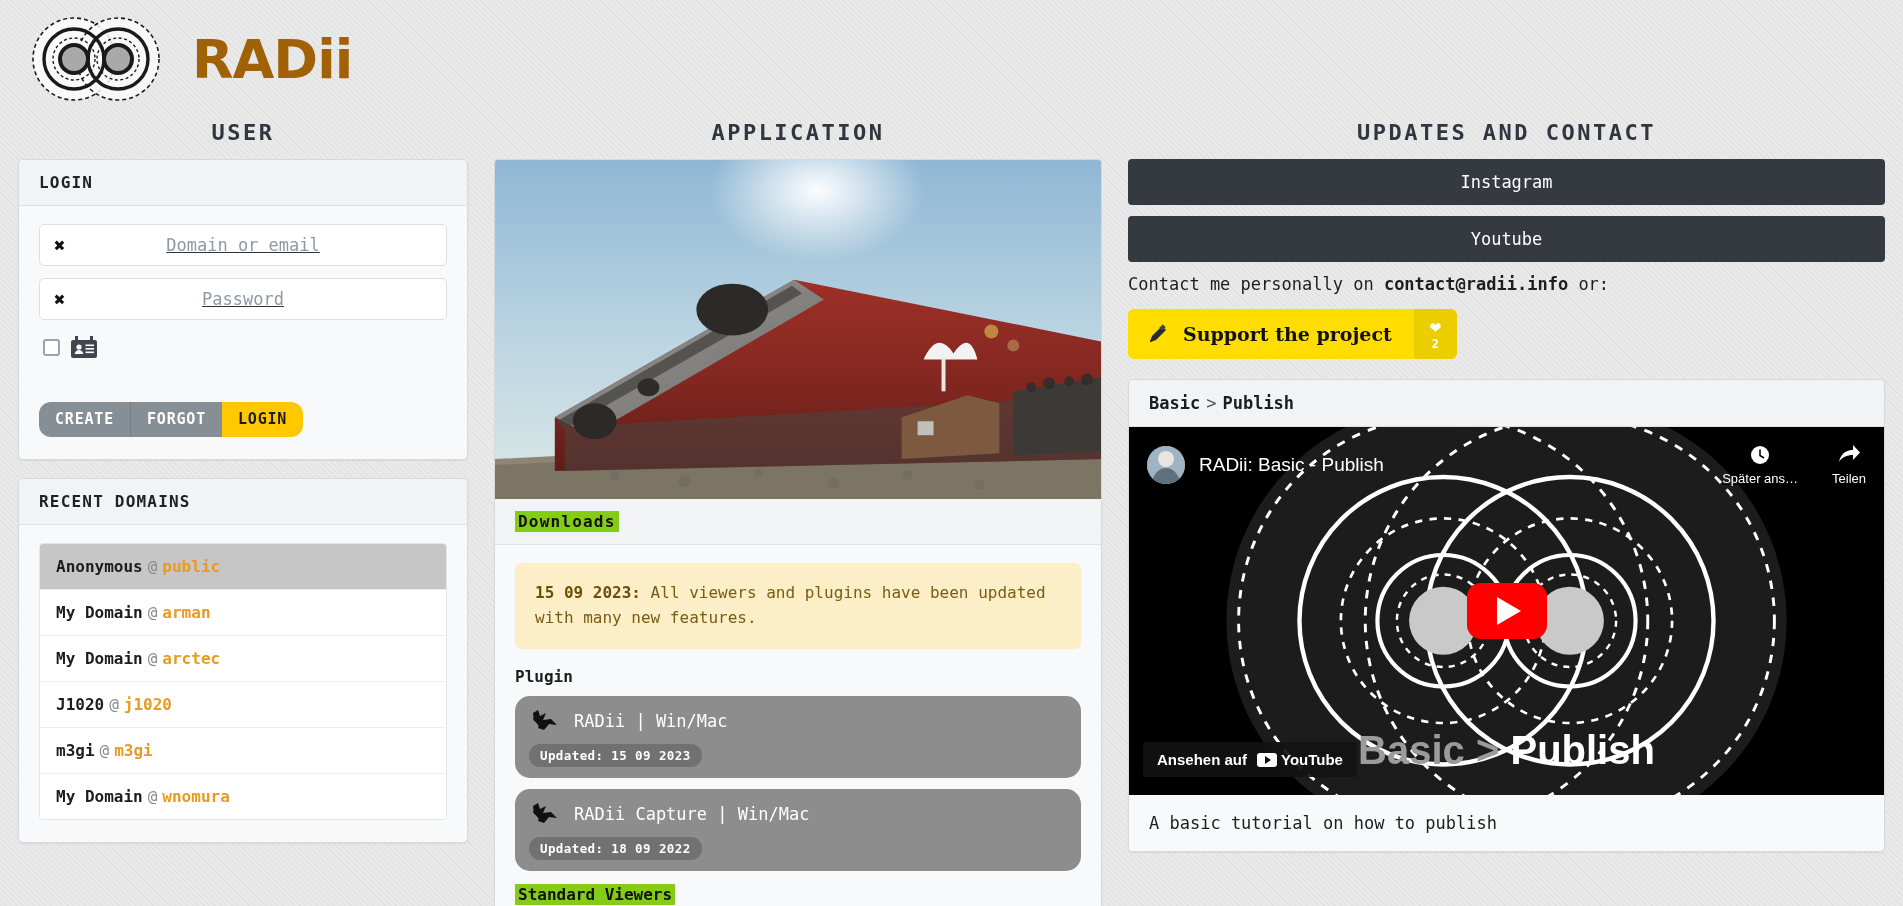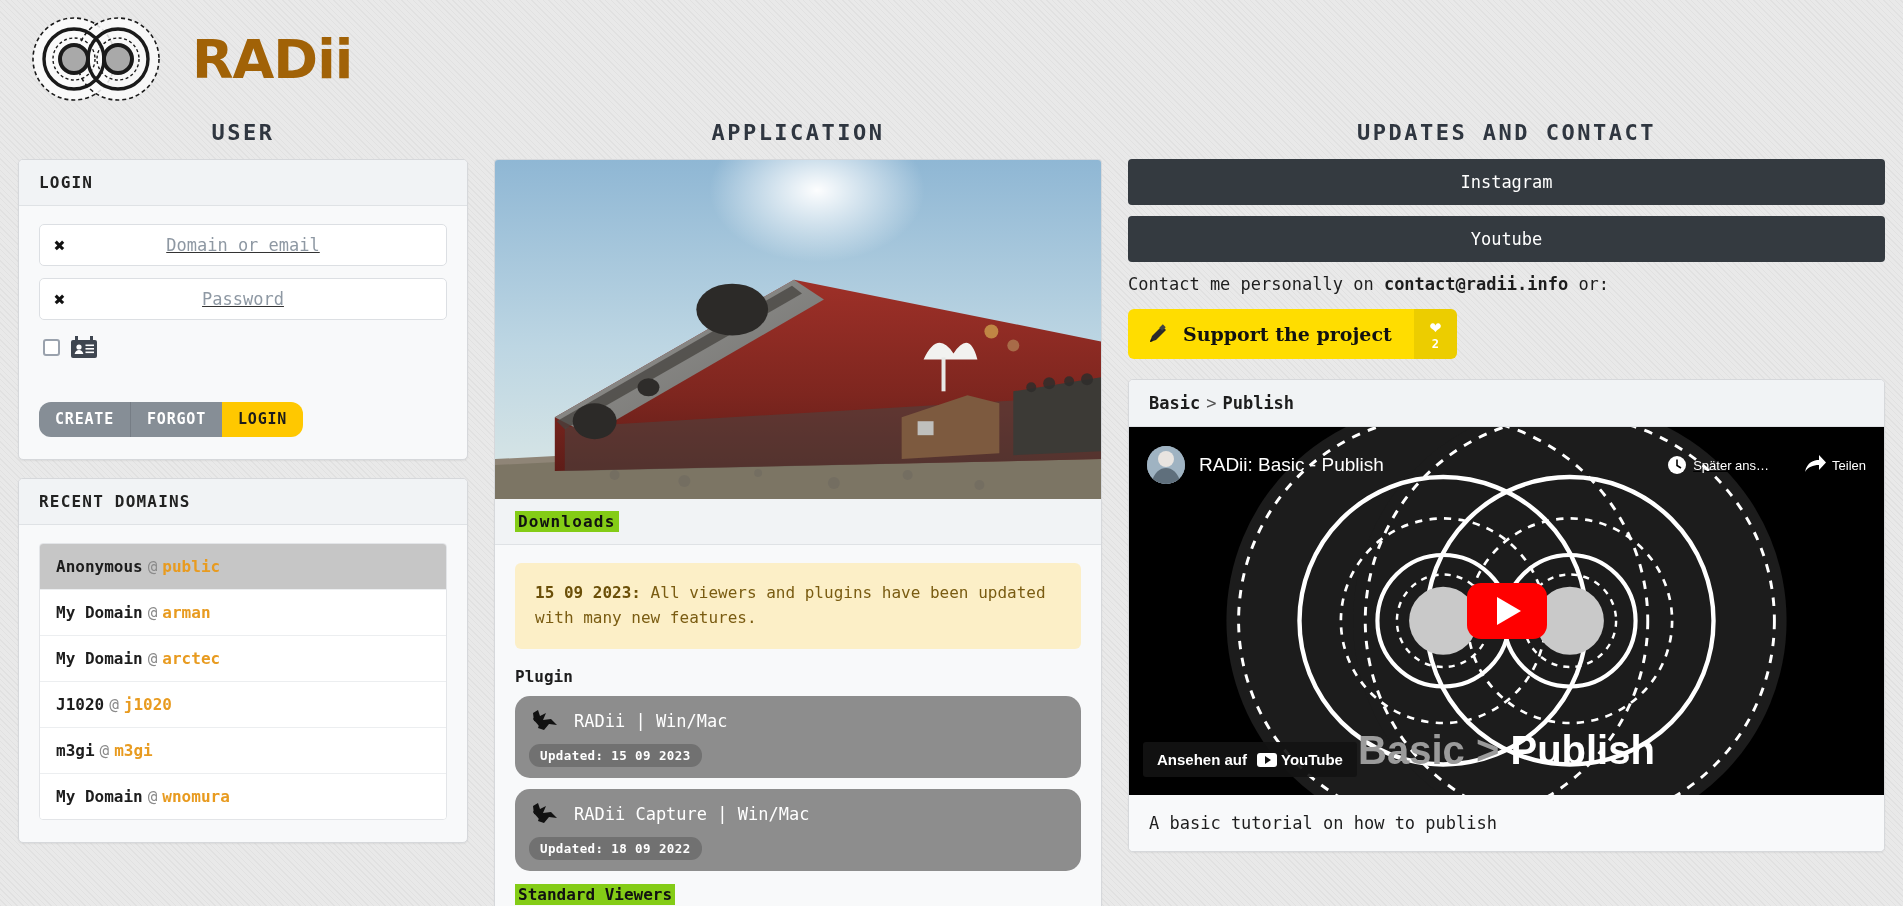--- a/index.html
+++ b/index.html
@@ -172,21 +172,21 @@
   .vid-crumb .sep { color: #555; margin: 0 6px; font-weight: normal; }
   .yt {
     position: relative; background: #000; height: 368px; overflow: hidden;
   }
   .yt-top { position: absolute; top: 0; left: 0; right: 0; height: 76px; display: flex;
             align-items: center; padding: 0 18px; z-index: 4; }
   .yt-av { width: 38px; height: 38px; border-radius: 50%; flex: 0 0 auto;
            background: #8a9aa8; overflow: hidden; }
   .yt-title { color: #fff; font-family: "Liberation Sans", sans-serif; font-size: 19px; margin-left: 14px; }
   .yt-actions { margin-left: auto; display: flex; gap: 34px; }
-  .yt-act { display: flex; flex-direction: row; align-items: center; gap: 5px; cursor: pointer; text-decoration: underline; }
+  .yt-act { display: flex; flex-direction: column; align-items: center; gap: 5px; cursor: pointer; text-decoration: underline; }
   .yt-act svg { display: block; }
   .yt-act span { color: #fff; font-family: "Liberation Sans", sans-serif; font-size: 13px; }
   .yt-art { position: absolute; inset: 0; display: flex; align-items: center; justify-content: center; }
   .yt-play {
     position: absolute; left: 50%; top: 50%; transform: translate(-50%,-50%);
     width: 80px; height: 56px; background: #f00; border-radius: 14px; z-index: 5;
     display: flex; align-items: center; justify-content: center; cursor: pointer;
   }
   .yt-play i { width: 0; height: 0; border-left: 24px solid #fff;
                border-top: 14px solid transparent; border-bottom: 14px solid transparent;

